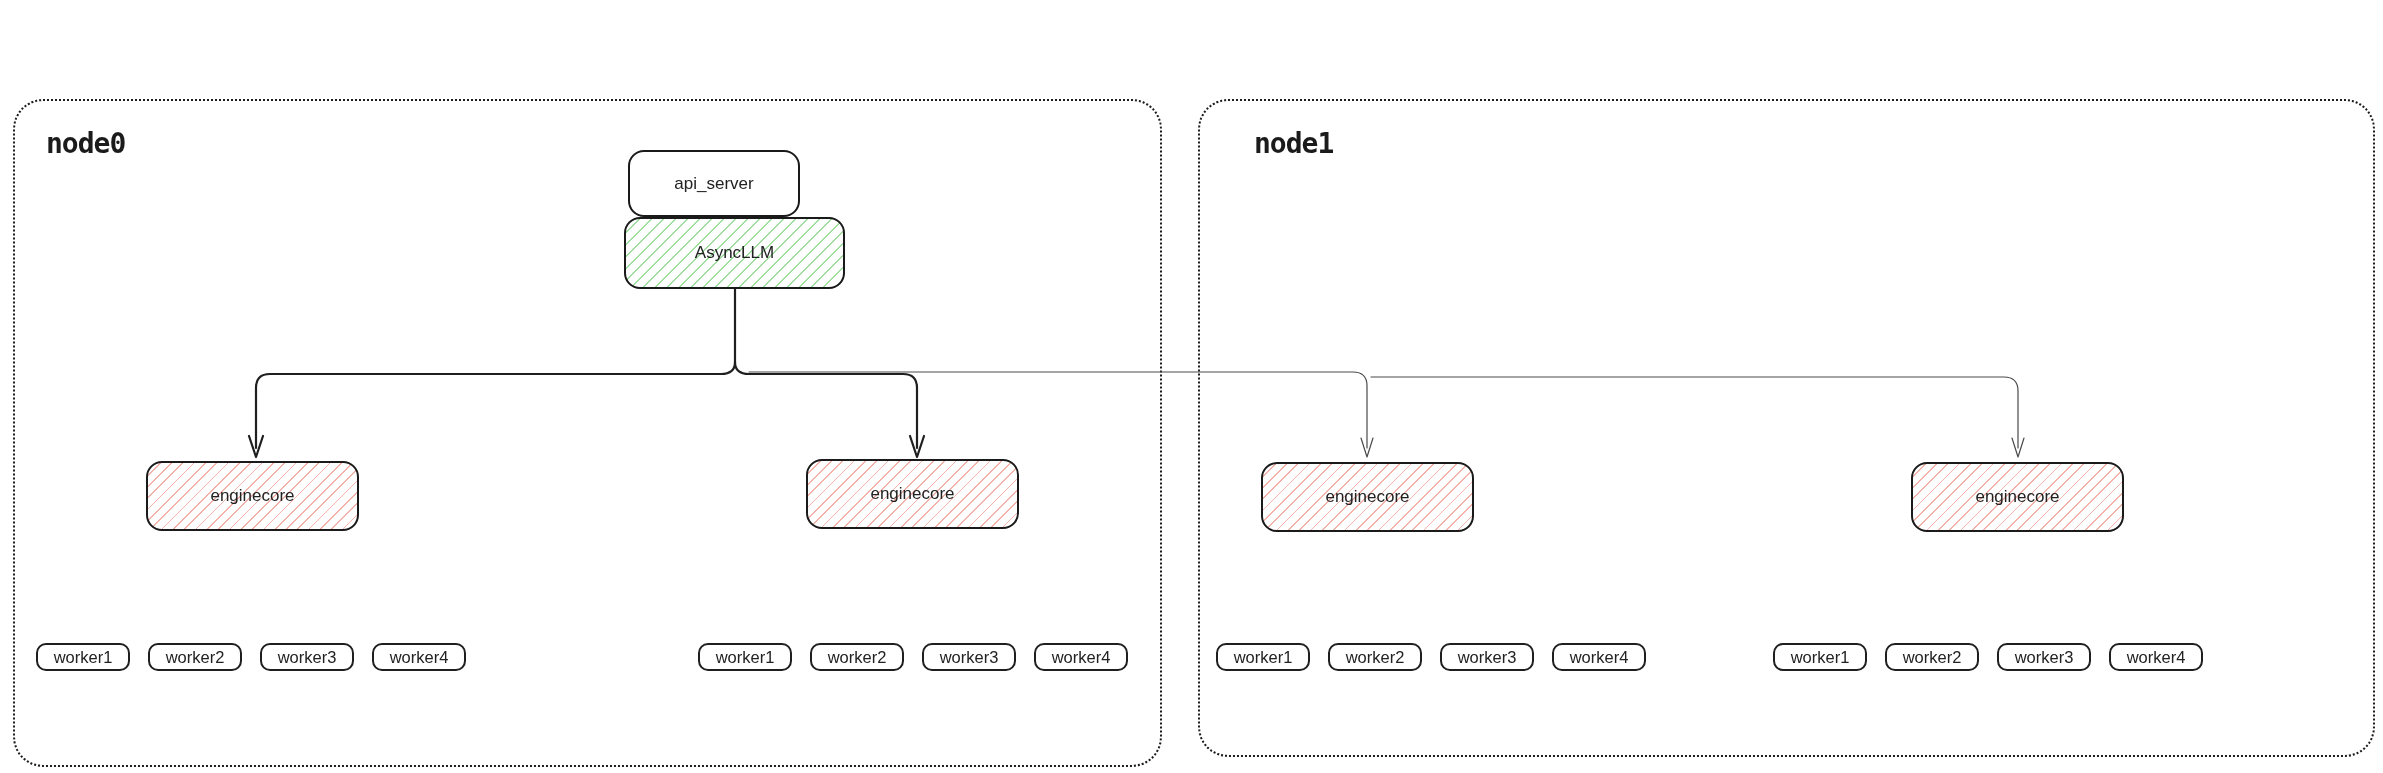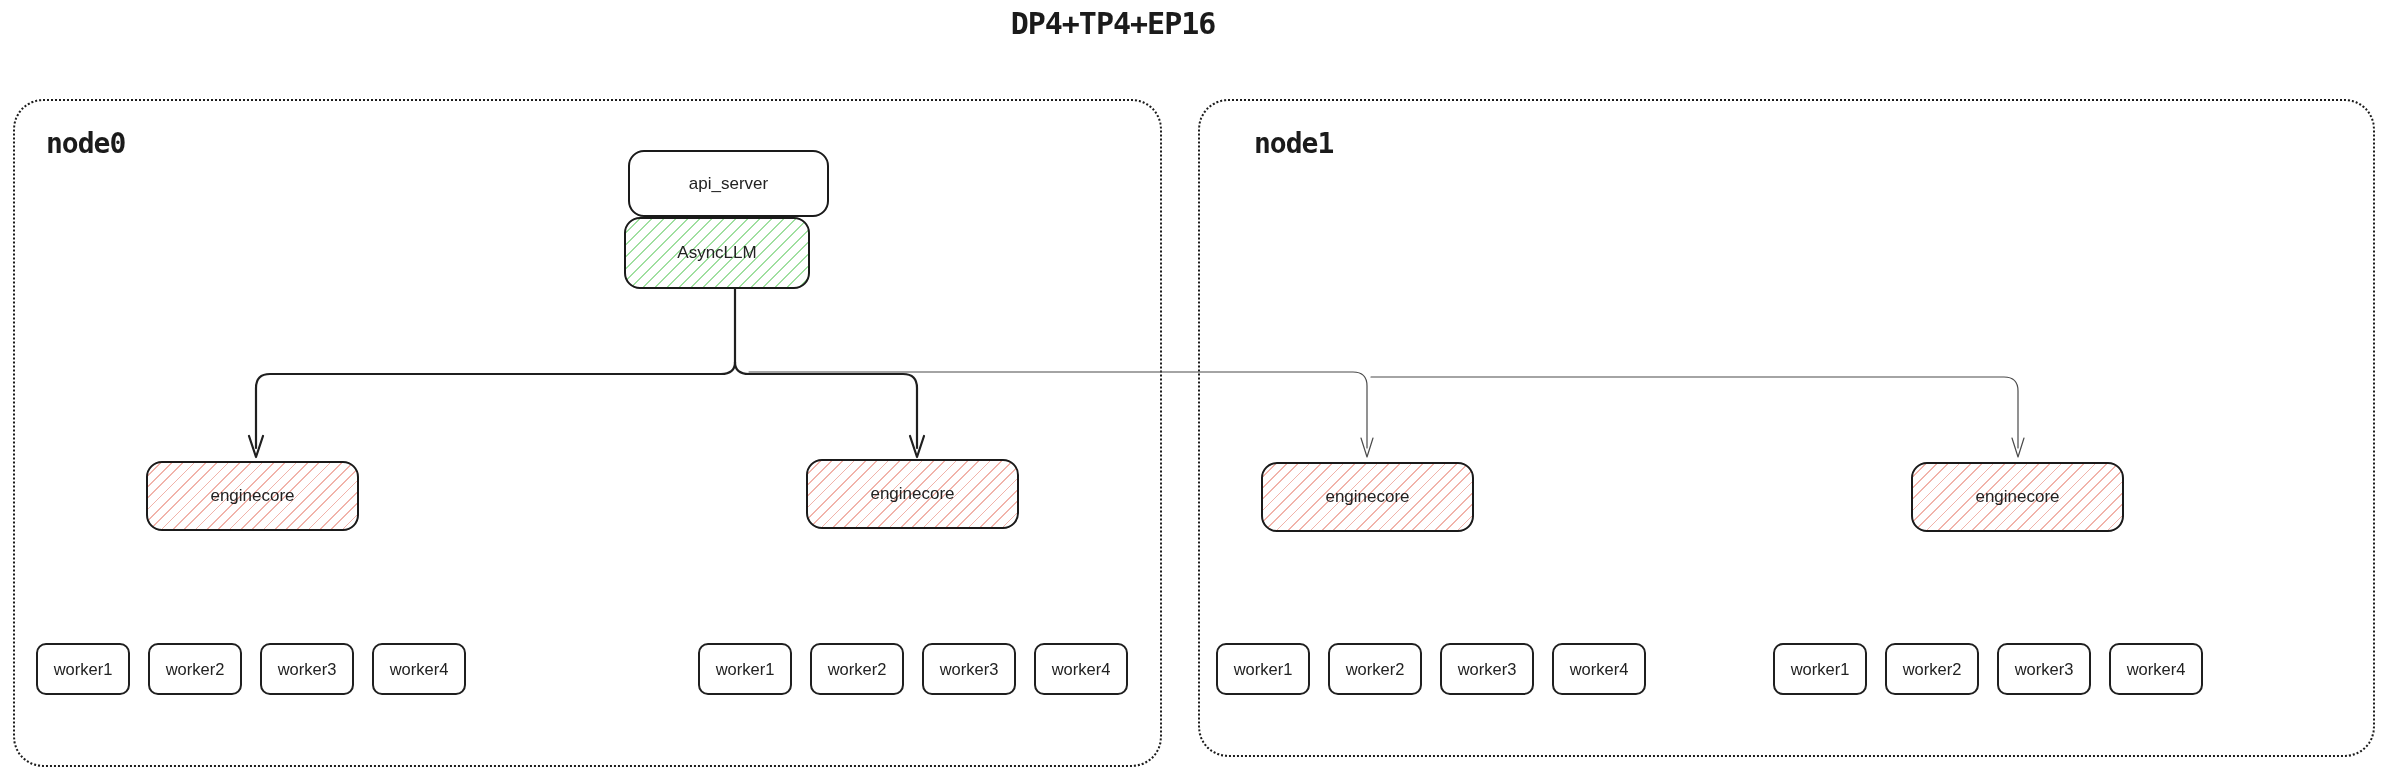--- a/index.html
+++ b/index.html
@@ -29,58 +29,57 @@
     background-image:repeating-linear-gradient(135deg,
       var(--green-hatch) 0px, var(--green-hatch) 1.4px, transparent 1.4px, transparent 8.5px);
   }
   .hatch-red{
     background-image:repeating-linear-gradient(135deg,
       var(--red-hatch) 0px, var(--red-hatch) 1.2px, transparent 1.2px, transparent 8px);
   }
 
   .workers{position:absolute;top:643px;display:flex;gap:18px;}
   .worker{
-    width:94px;height:52px;border:2.2px solid #1f1f1f;border-radius:10px;background:#ffffff;
+    width:94px;height:28px;border:2.2px solid #1f1f1f;border-radius:10px;background:#ffffff;
     display:flex;align-items:center;justify-content:center;
     font-size:16.5px;color:#222222;box-sizing:border-box;
   }
 
   svg.edges{position:absolute;left:0;top:0;pointer-events:none;}
   .edge-bold{fill:none;stroke:var(--bold-line);stroke-width:2.2;stroke-linecap:round;stroke-linejoin:round;}
   .edge-thin{fill:none;stroke:var(--thin-line);stroke-width:1.2;stroke-linecap:round;stroke-linejoin:round;}
 </style>
 </head>
 <body>
 
 <div class="canvas">
 
-  <div class="title">DP4+TP4+EP16</div>
 
   <div class="node-box" style="left:13px;top:99px;width:1145px;height:664px;"></div>
   <div class="node-label" style="left:46px;top:127px;text-align:center;">node0</div>
 
   <div class="node-box" style="left:1198px;top:99px;width:1173px;height:654px;"></div>
   <div class="node-label" style="left:1254px;top:127px;">node1</div>
 
   <svg class="edges" width="2383" height="773" viewBox="0 0 2383 773">
     <path class="edge-bold" d="M735 289 L735 362"></path>
     <path class="edge-bold" d="M735 362 Q735 374 721 374 L270 374 Q256 374 256 388 L256 448"></path>
     <path class="edge-bold" d="M249 436 L256 457 L263 436"></path>
     <path class="edge-bold" d="M735 362 Q735 374 749 374 L903 374 Q917 374 917 388 L917 448"></path>
     <path class="edge-bold" d="M910 436 L917 457 L924 436"></path>
     <path class="edge-thin" d="M749 372 L1353 372 Q1367 372 1367 386 L1367 448"></path>
     <path class="edge-thin" d="M1361 438 L1367 457 L1373 438"></path>
     <path class="edge-thin" d="M1371 377 L2004 377 Q2018 377 2018 391 L2018 448"></path>
     <path class="edge-thin" d="M2012 438 L2018 457 L2024 438"></path>
   </svg>
 
-  <div class="shape" style="left:628px;top:150px;width:201px;height:67px;">
+  <div class="shape" style="left:628px;top:150px;width:172px;height:67px;">
     <span>api_server</span>
   </div>
-  <div class="shape hatch-green" style="left:624px;top:217px;width:186px;height:72px;">
+  <div class="shape hatch-green" style="left:624px;top:217px;width:221px;height:72px;">
     <span>AsyncLLM</span>
   </div>
 
   <div class="shape hatch-red" style="left:146px;top:461px;width:213px;height:70px;">
     <span>enginecore</span>
   </div>
   <div class="shape hatch-red" style="left:806px;top:459px;width:213px;height:70px;">
     <span>enginecore</span>
   </div>
 

